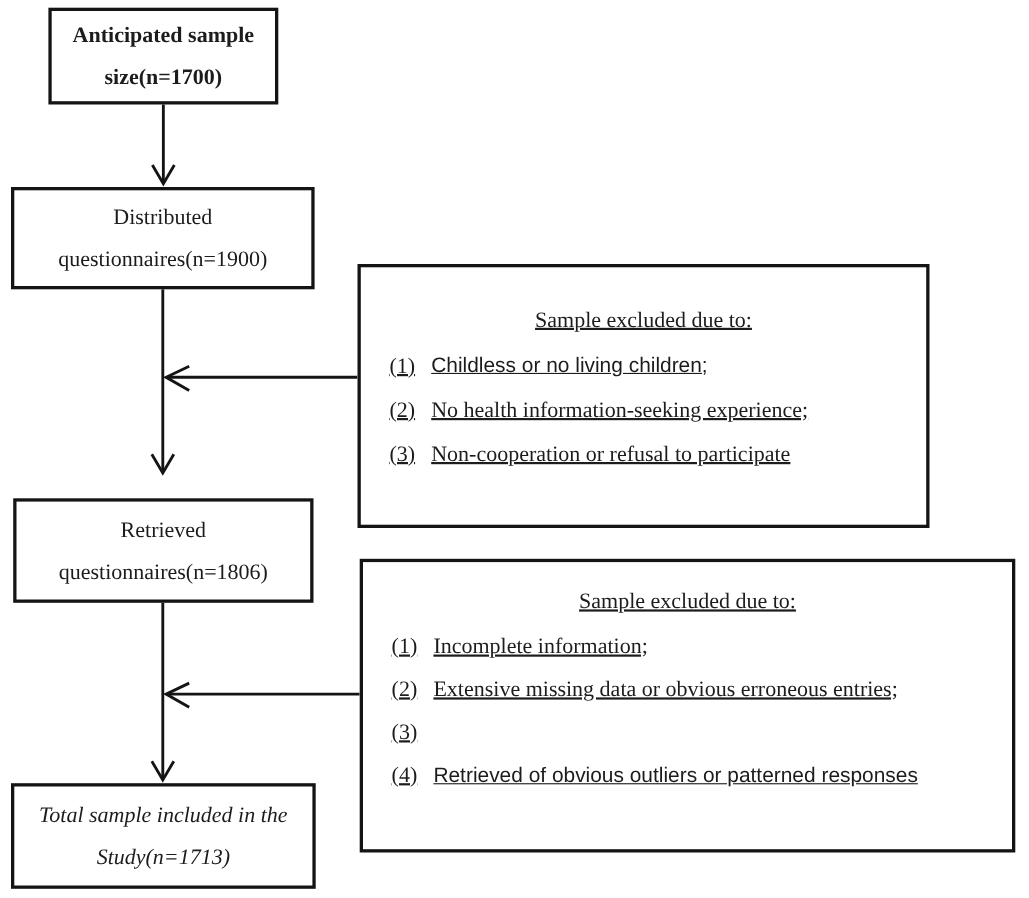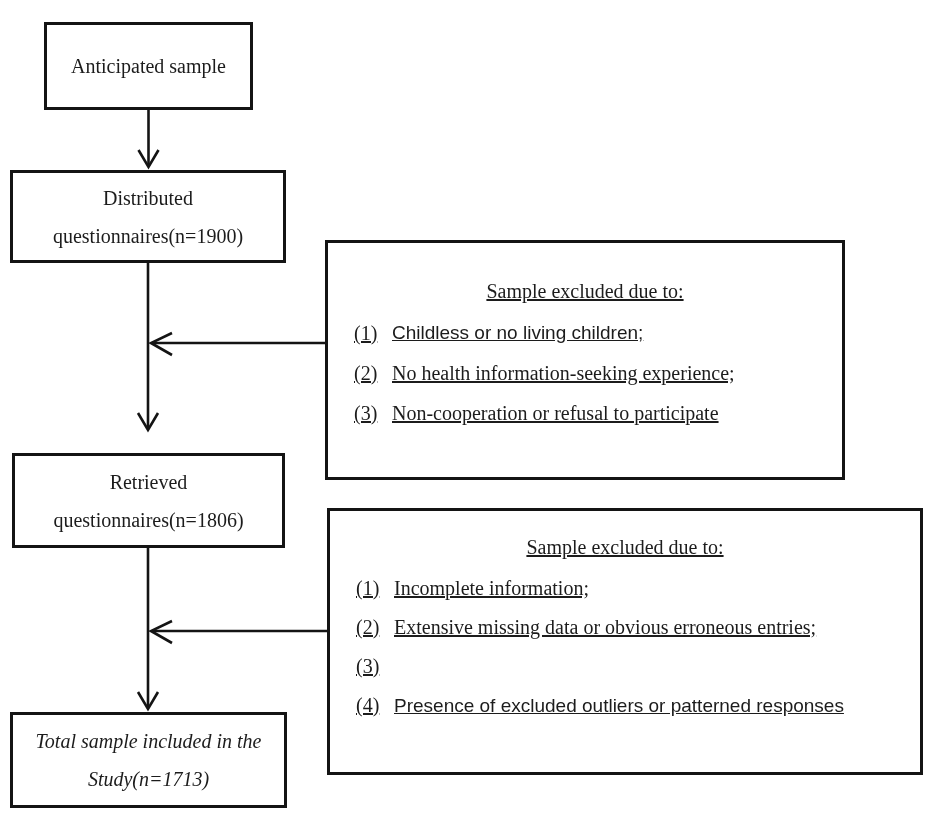--- a/index.html
+++ b/index.html
@@ -31,21 +31,21 @@
     align-items: center;
     justify-content: center;
     text-align: center;
     font-size: 20px;
   }
   .node span {
     display: block;
     line-height: 38px;
     white-space: nowrap;
   }
-  .node-anticipated { left: 44px;  top: 22px;   width: 203px; height: 82px; }
+  .node-anticipated { left: 44px;  top: 7px;   width: 203px; height: 82px; font-weight: bold; }
   .node-distributed { left: 10px;  top: 170px; width: 270px; height: 87px; }
   .node-retrieved   { left: 12px;  top: 453px; width: 267px; height: 89px; }
   .node-total       { left: 10px;  top: 712px; width: 271px; height: 90px; font-style: italic; }
   .exclusion {
     position: absolute;
     border: 3px solid #141414;
     background: #ffffff;
     font-size: 20px;
     text-decoration: underline;
   }
@@ -103,20 +103,21 @@
     </g>
 
     <g stroke="#141414" stroke-width="2.6" fill="none">
       <line x1="327" y1="631" x2="152" y2="631"></line>
       <polyline points="172,621 151,631 172,643"></polyline>
     </g>
   </svg>
 
   <div class="node node-anticipated">
     <span>Anticipated sample</span>
+    <span>size(n=1700)</span>
   </div>
 
   <div class="node node-distributed">
     <span>Distributed</span>
     <span>questionnaires(n=1900)</span>
   </div>
 
   <div class="exclusion exclusion-1">
     <div class="ex-title">Sample excluded due to:</div>
     <div class="ex-item">
@@ -146,21 +147,21 @@
     </div>
     <div class="ex-item">
       <span class="num">(2)</span>
       <span class="txt">Extensive missing data or obvious erroneous entries;</span>
     </div>
     <div class="ex-item">
       <span class="num">(3)</span>
     </div>
     <div class="ex-item">
       <span class="num">(4)</span>
-      <span class="txt sans">Presence of excluded outliers or patterned responses</span>
+      <span class="txt sans">Retrieved of obvious outliers or patterned responses</span>
     </div>
   </div>
 
   <div class="node node-total">
     <span>Total sample included in the</span>
     <span>Study(n=1713)</span>
   </div>
 
 </div>
 

